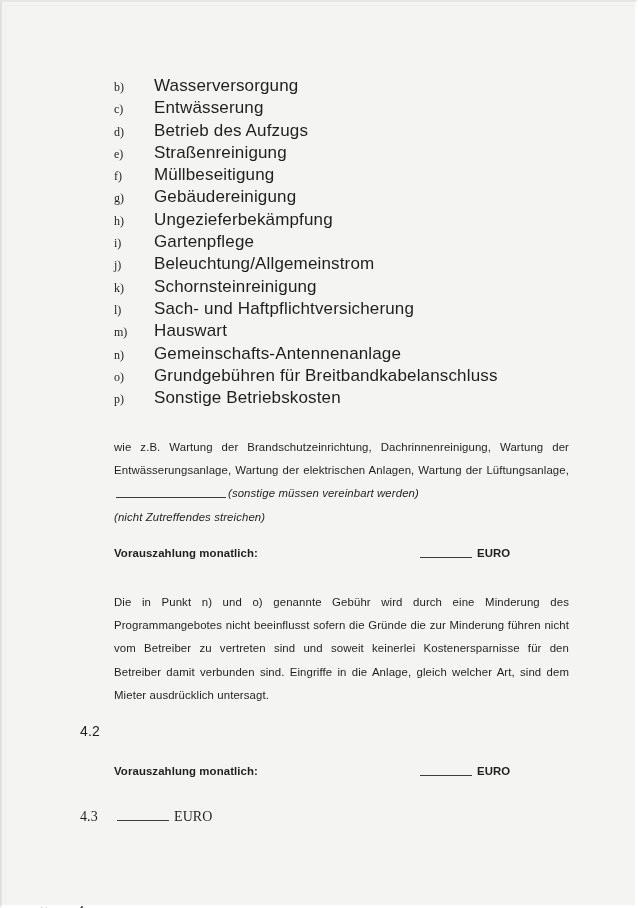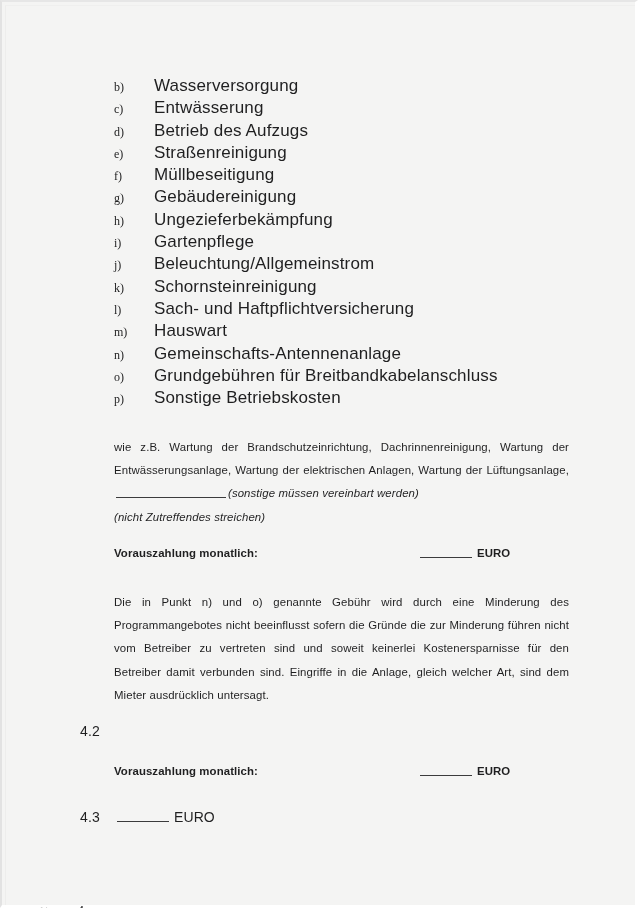--- a/index.html
+++ b/index.html
@@ -134,21 +134,21 @@
     flex: 0 0 34px;
   }
   .section .sec-text { white-space: nowrap; }
   .section .sec-blank {
     display: inline-block;
     width: 52px;
     border-bottom: 1px solid #3b3b3c;
     margin: 0 5px -1px 3px;
   }
   .section.sec-42 { top: 721px; }
-  .section.sec-43 { top: 807px; }
+  .section.sec-43 { top: 807px; font-family: Liberation Serif, serif; }
 
   
   .footer {
     position: absolute;
     left: 38px;
     top: 855px;
     display: flex;
     align-items: baseline;
   }
   .footer .foot-mark {

